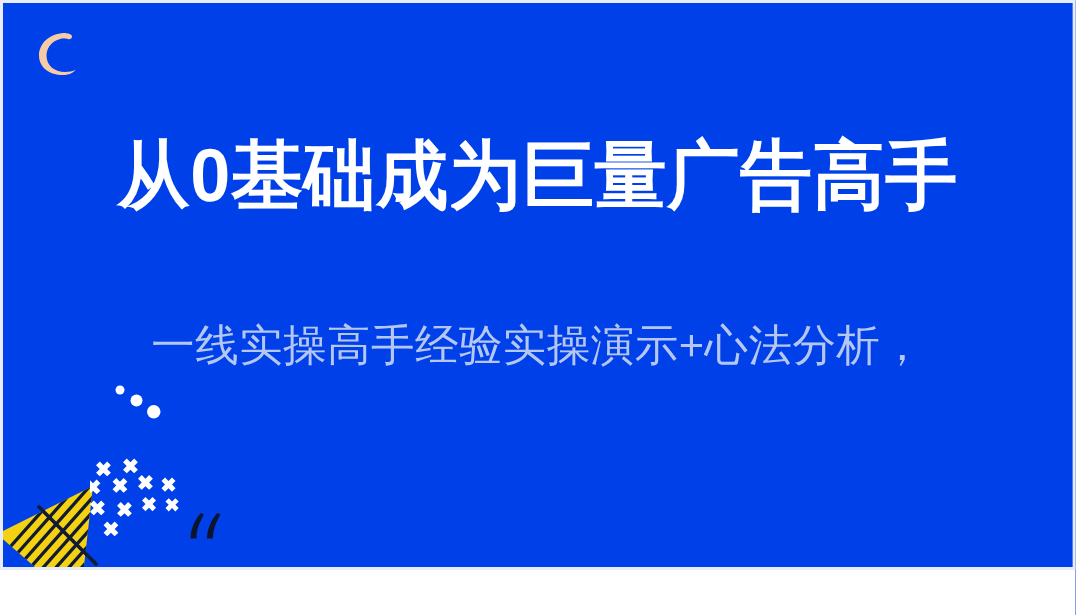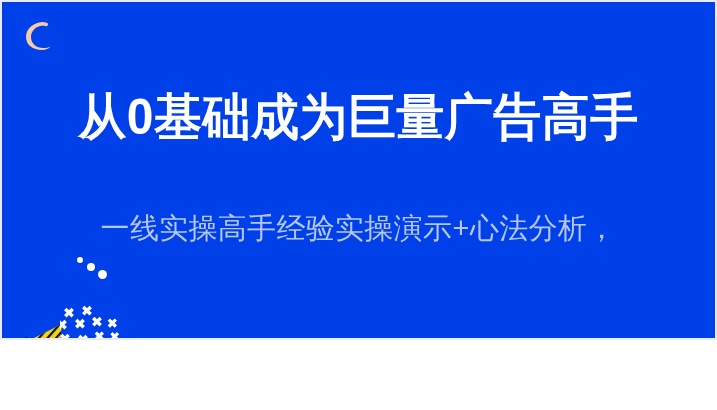--- a/index.html
+++ b/index.html
@@ -3,21 +3,21 @@
 <meta charset="utf-8">
 <style>
   html, body {
     margin: 0;
     padding: 0;
     background: #ffffff;
   }
   #poster {
     position: relative;
     width: 717px;
-    height: 340px;
+    height: 380px;
     overflow: hidden;
     background: #0040e8;
     border: 2px solid #e8ecf8;
     box-sizing: border-box;
     font-family: "Liberation Sans", "DejaVu Sans", sans-serif;
   }
   .bg-fill {
     position: absolute;
     left: 0; top: 0; right: 0; bottom: 0;
     background: #0040e8;
@@ -55,21 +55,21 @@
     position: absolute;
     left: 0;
     right: 0;
     top: 206px;
     text-align: center;
     color: #b4c6f2;
     font-size: 29px;
     line-height: 46px;
     font-weight: 500;
     letter-spacing: 0.3px;
-    font-family: Liberation Mono, monospace;
+    font-family: Liberation Sans, sans-serif;
   }
   .subtitle .line { display: block; white-space: nowrap; }
 
   
   .dots {
     position: absolute;
     left: 74px;
     top: 252px;
     width: 36px;
     height: 26px;

